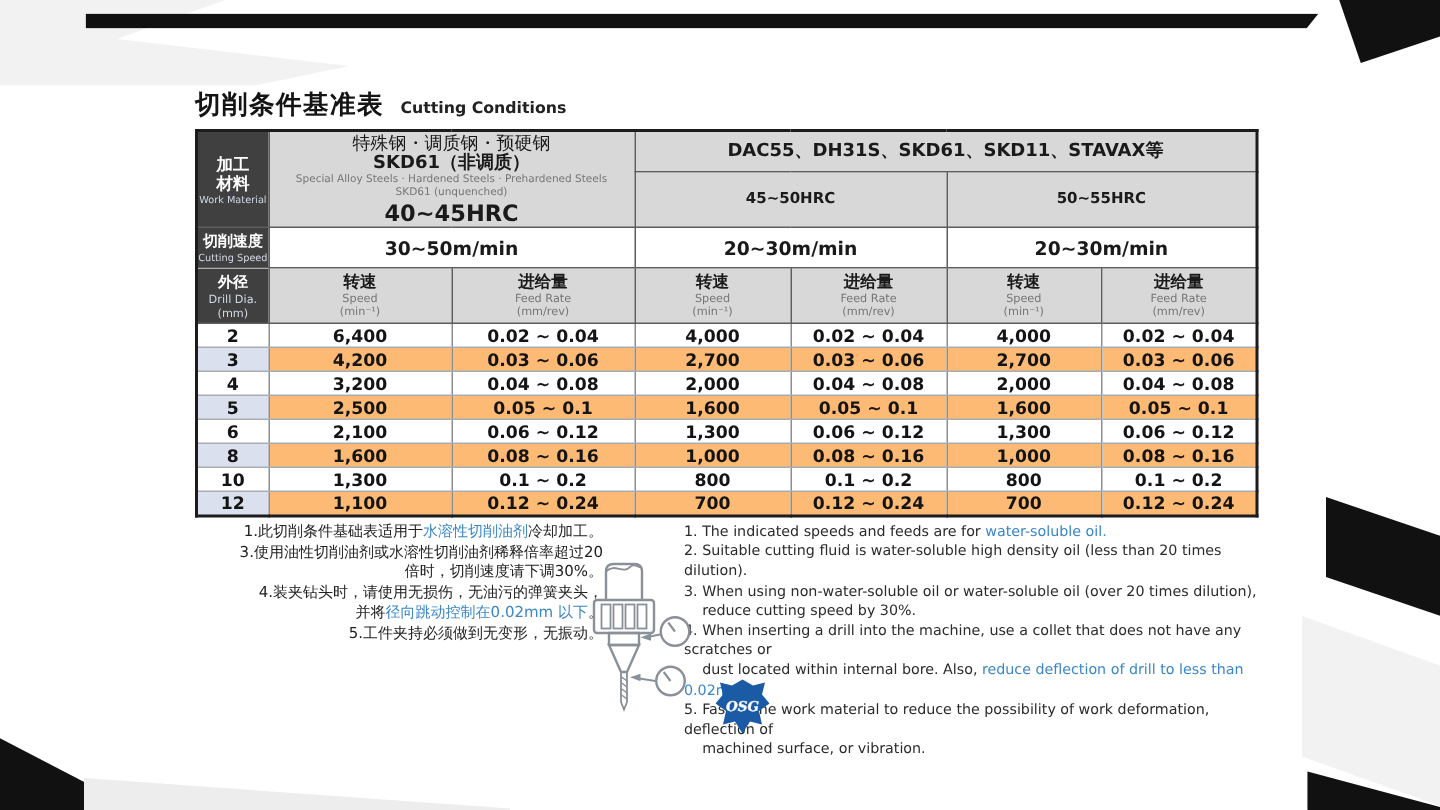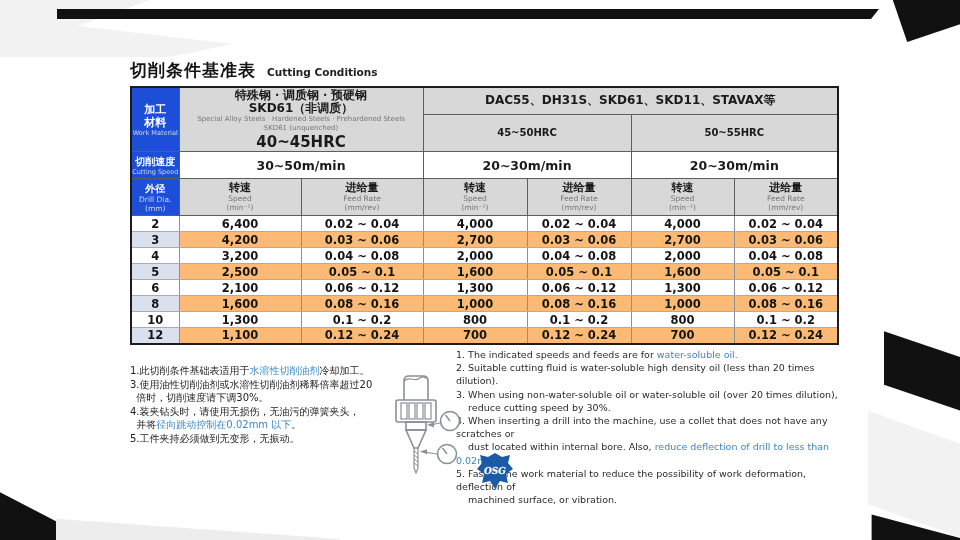--- a/index.html
+++ b/index.html
@@ -28,44 +28,44 @@
     clip-path:polygon(0 18%,100% 96%,100% 100%,0 100%); }
   
   .title-row { position:absolute; left:130px; top:60px; display:flex; align-items:flex-end; }
   .title-cn { font-size:17px; font-weight:bold; letter-spacing:1px; color:#141414; line-height:20px; }
   .title-en { font-size:10.5px; font-weight:bold; color:#222; margin-left:11px; line-height:16px; }
   
   table.cond { position:absolute; left:130px; top:86px; width:707px;
     border-collapse:collapse; table-layout:fixed;
     border:2px solid #1c1c1c; }
   table.cond td { border:1px solid #5d5d5d; text-align:center; vertical-align:middle; overflow:hidden; }
-  td.navy { background:#1d4ed8; color:#fff; border-color:#c9d2df; }
+  td.navy { background:#404040; color:#fff; border-color:#c9d2df; }
   td.ghead { background:#d8d8d8; }
   .cn-big { font-size:11px; font-weight:bold; line-height:13px; white-space:pre-line; }
   .en-tiny { font-size:6.5px; line-height:8px; color:#cfd9e6; }
-  .mat-line1 { font-size:12px; font-weight:bold; line-height:14px; }
+  .mat-line1 { font-size:12px; font-weight:normal; line-height:14px; }
   .mat-line2 { font-size:12px; font-weight:bold; line-height:13px; }
   .mat-sub { font-size:7px; color:#767676; line-height:8.5px; }
   .mat-hrc { font-size:15px; font-weight:bold; line-height:18px; margin-top:1px; }
   .dac-title { font-size:12px; font-weight:bold; }
   .hrc-mid { font-size:10px; font-weight:bold; }
   .mpm { font-size:12.5px; font-weight:bold; }
   .colh-cn { font-size:11px; font-weight:bold; line-height:12px; }
   .colh-sub { font-size:7.5px; color:#767676; line-height:9px; }
   .colh-sub-w { font-size:7.5px; color:#cfd9e6; line-height:9px; }
   tr.data td { font-size:11.5px; font-weight:bold; color:#141414; }
   tr.data td.dia { background:#fff; }
   tr.data td.val { background:#fff; }
   tr.data.alt td.dia { background:#dbe0ee; }
   tr.data.alt td.val { background:#fdba74; }
   tr.data td { border-color:#8a8f96; border-top-color:#a8adb3; border-bottom-color:#a8adb3; }
   
   .notes { position:absolute; font-weight:normal; }
   .notes .note { white-space:pre-wrap; }
-  .notes-cn { left:130px; top:364px; width:272px; font-size:10px; line-height:13.6px; color:#222; }
+  .notes-cn { left:130px; top:348px; width:272px; font-size:10px; line-height:13.6px; color:#222;text-align:right; }
   .notes-en { left:456px; top:348px; width:396px; font-size:9.5px; line-height:13.2px; color:#2b2b2b; }
   .hl { color:#3a87c8; }
   
   .drill-illu { position:absolute; left:386px; top:370px; width:100px; height:106px; }
   .osg-logo { position:absolute; left:477px; top:452px; width:36px; height:38px; }
 </style>
 </head>
 <body>
 
 <div id="page">

